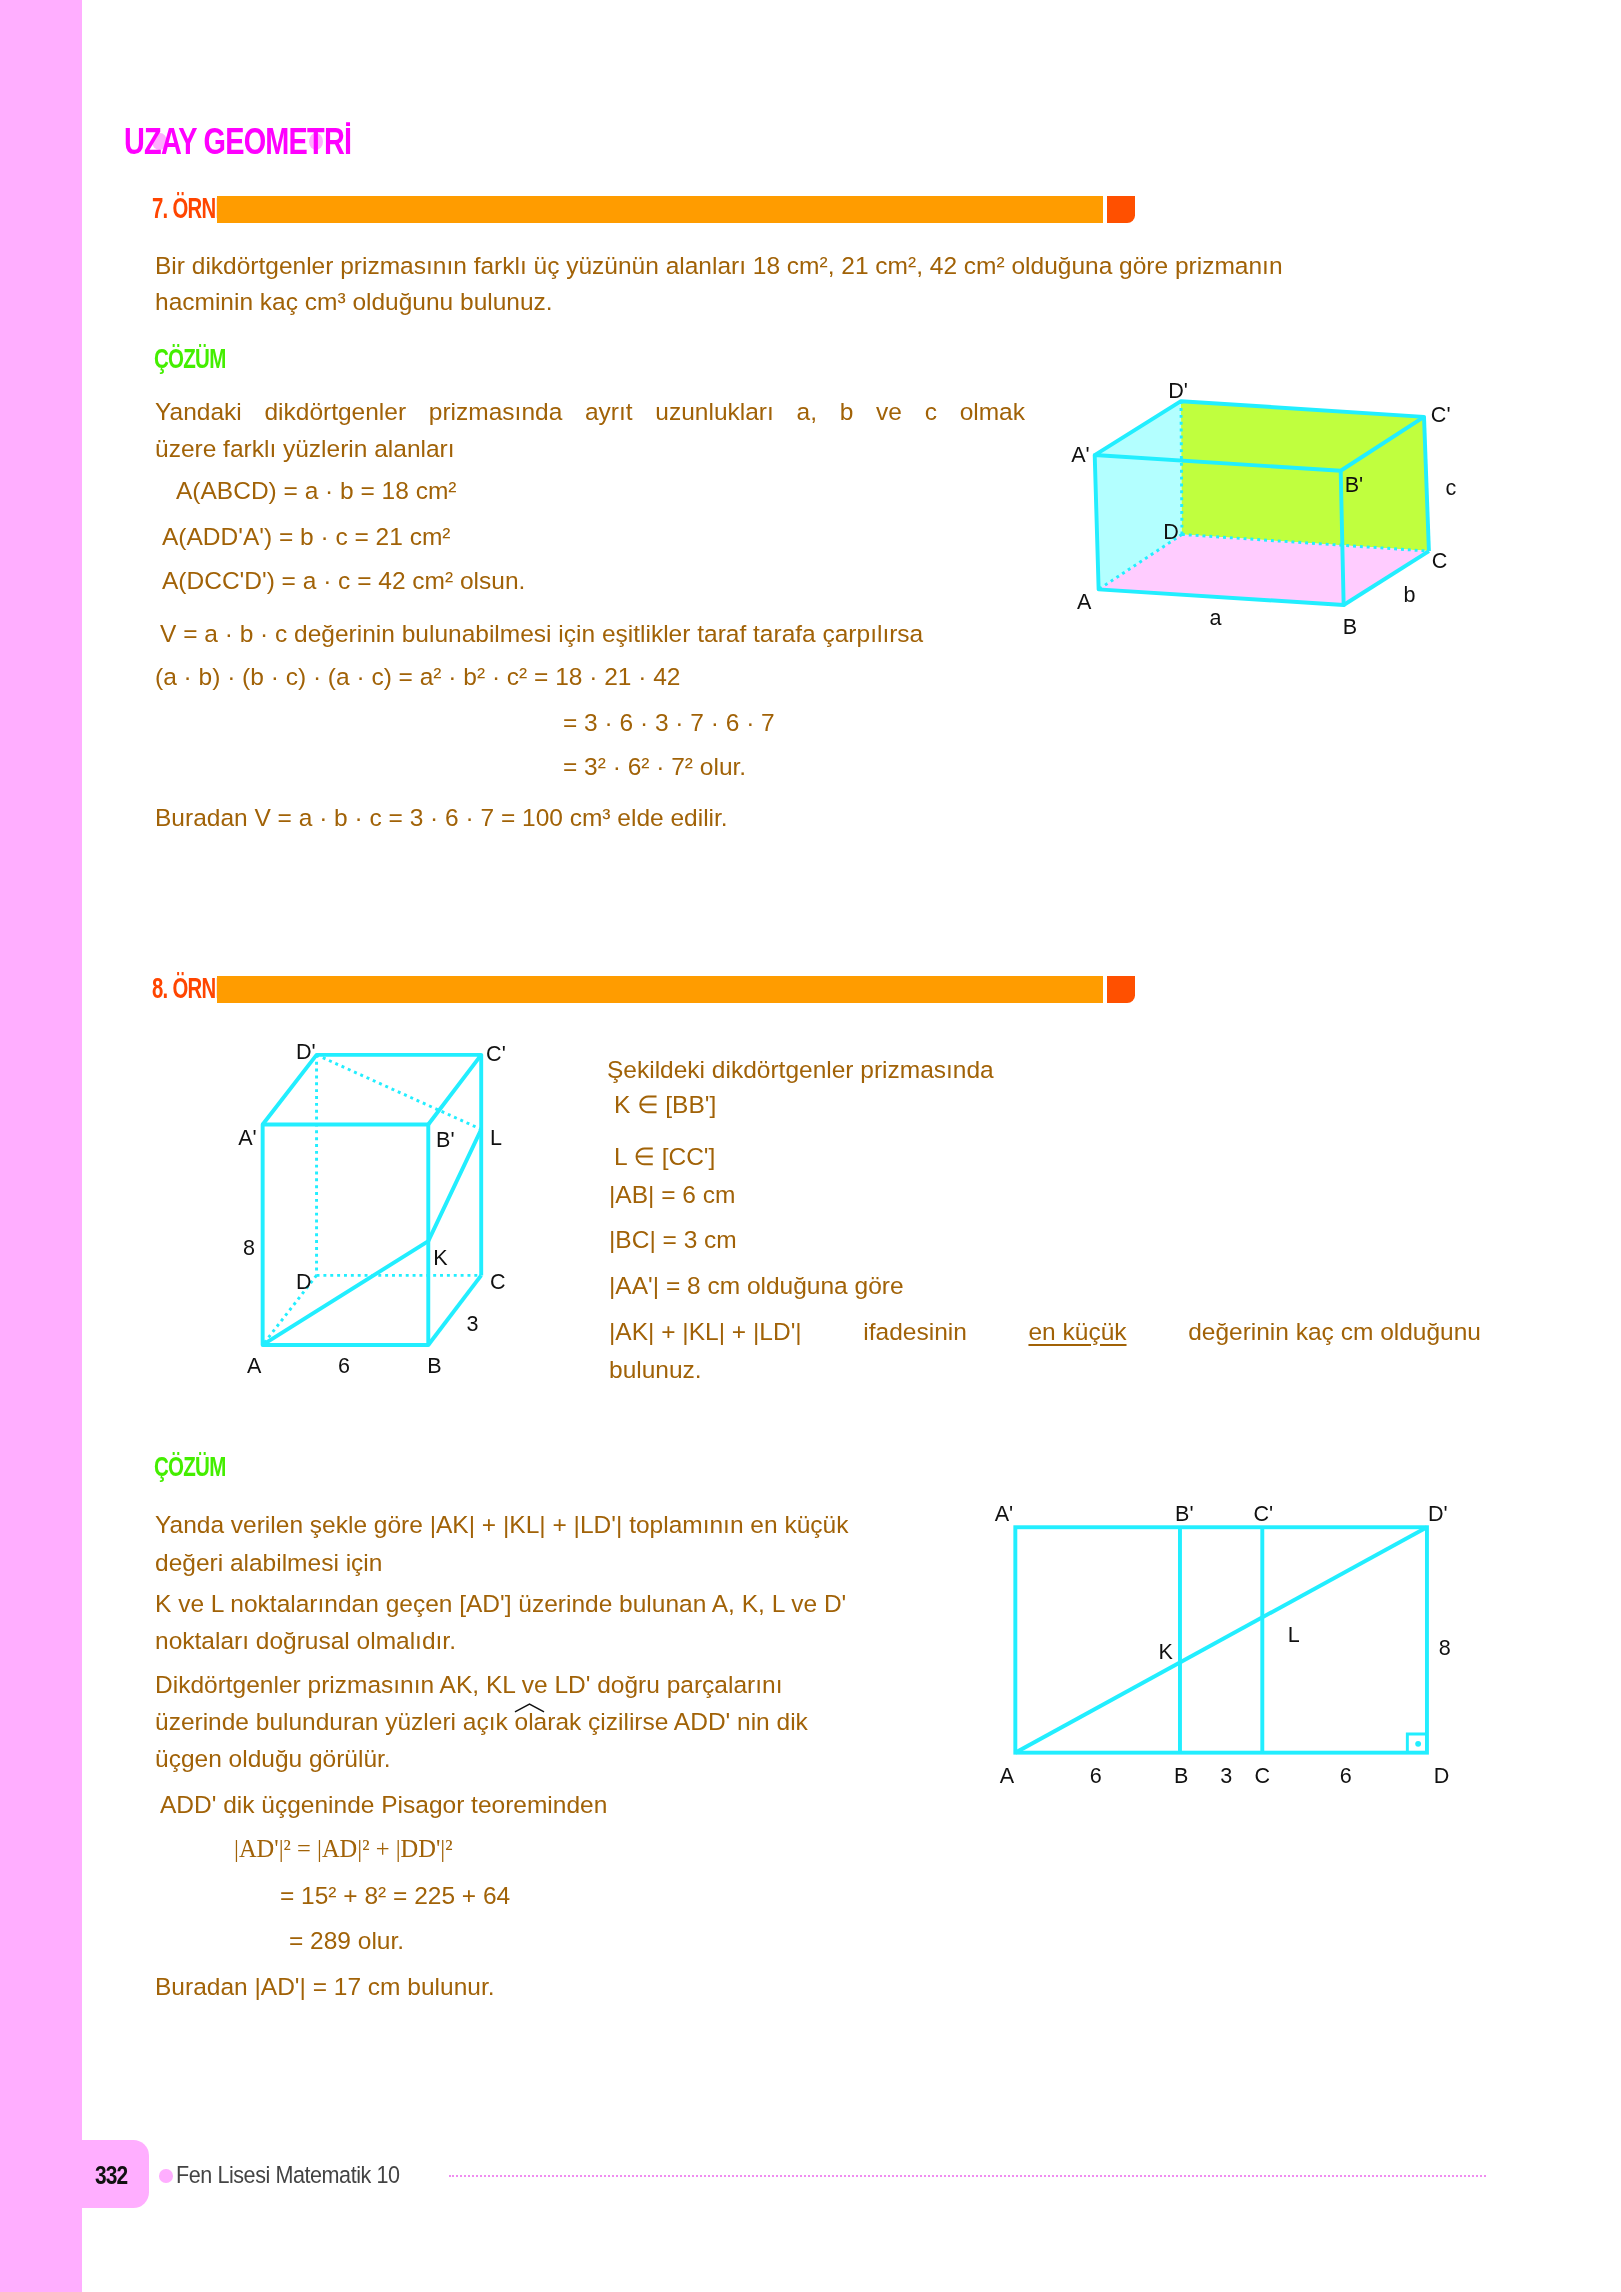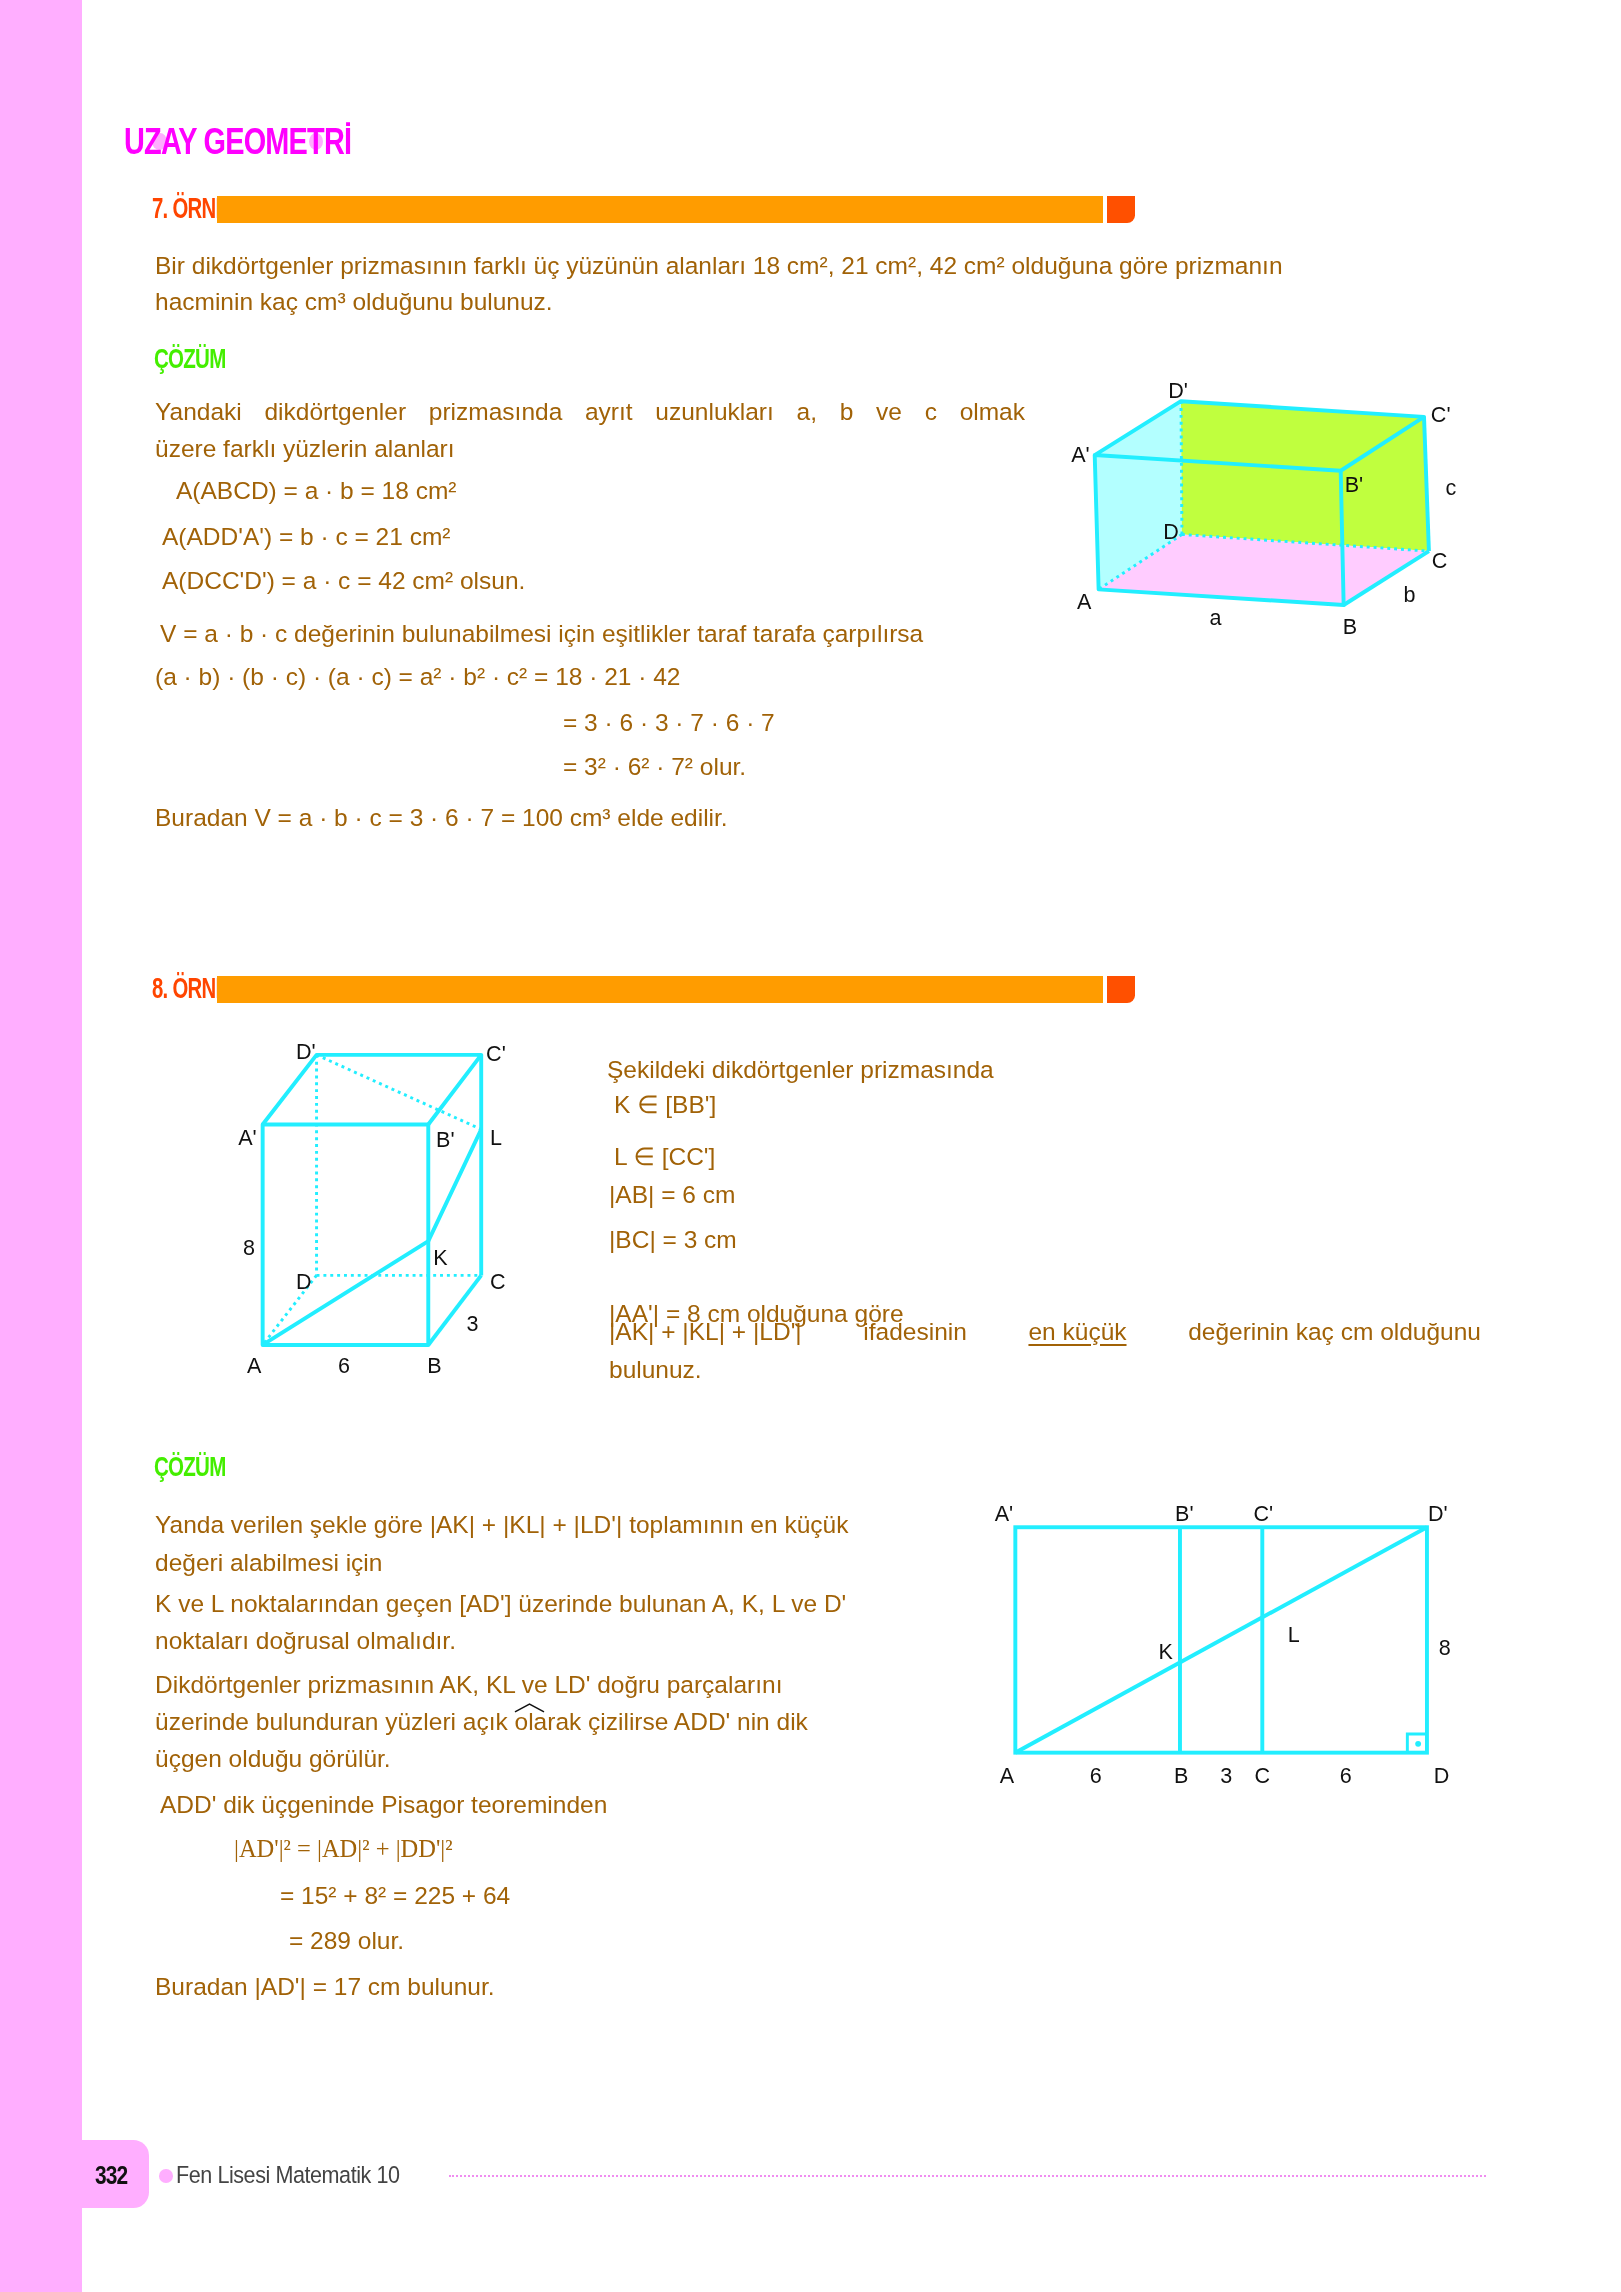--- a/index.html
+++ b/index.html
@@ -130,21 +130,21 @@
   <text x="252" y="1401">A</text>
   <text x="345" y="1401">6</text>
   <text x="436" y="1401">B</text>
 </svg>
 
 <div class="txt" style="left:607px; top:1053px;">Şekildeki dikdörtgenler prizmasında</div>
 <div class="txt" style="left:614px; top:1088px;">K ∈ [BB']</div>
 <div class="txt" style="left:614px; top:1133px;margin-top:7px;">L ∈ [CC']</div>
 <div class="txt" style="left:609px; top:1178px;">|AB| = 6 cm</div>
 <div class="txt" style="left:609px; top:1223px;">|BC| = 3 cm</div>
-<div class="txt" style="left:609px; top:1269px;margin-top:28px;">|AA'| = 8 cm  olduğuna göre</div>
+<div class="txt" style="left:609px; top:1269px;">|AA'| = 8 cm  olduğuna göre</div>
 <div class="txt" style="left:609px; top:1315px; width:872px; display:flex; justify-content:space-between;">
   <span>|AK| + |KL| + |LD'|</span>
   <span>ifadesinin</span>
   <span class="u">en küçük</span>
   <span>değerinin kaç cm olduğunu</span>
 </div>
 <div class="txt" style="left:609px; top:1353px;">bulunuz.</div>
 
 <div class="cozum" style="top:1451px;">ÇÖZÜM</div>
 

